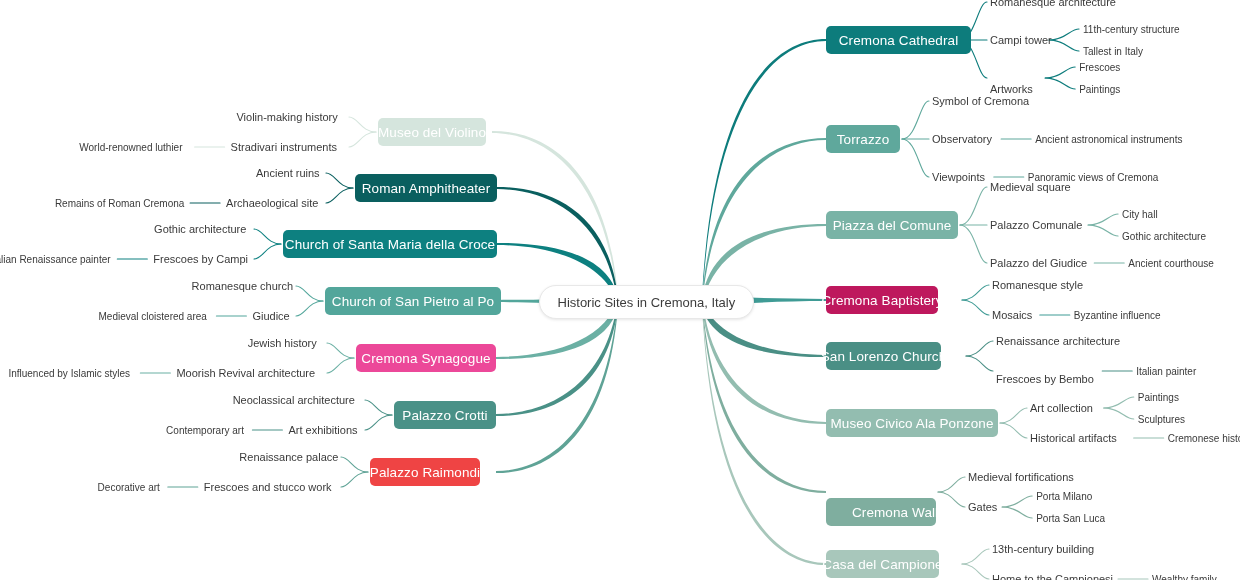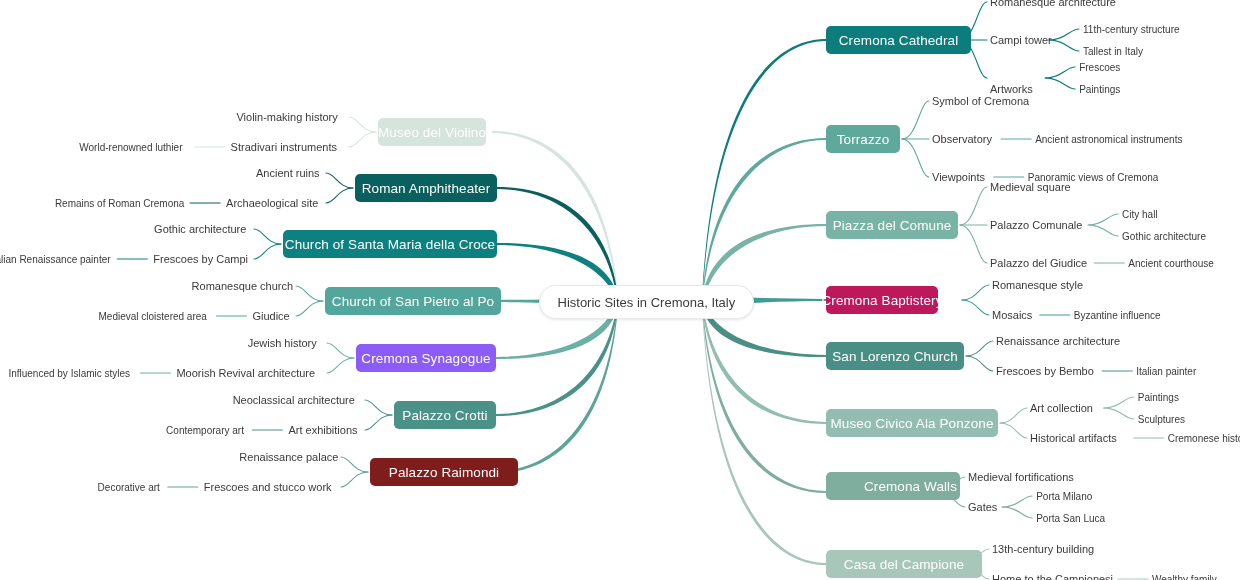--- a/index.html
+++ b/index.html
@@ -165,62 +165,62 @@
       <div class="leaf r" style="top: 133.5px; left: 1035.14px;">Ancient astronomical instruments</div>
       <div class="sub r" style="top: 171px; left: 932px;">Viewpoints</div>
       <div class="leaf r" style="top: 171.5px; left: 1027.77px;">Panoramic views of Cremona</div>
       <div class="node" style="left: 826px; top: 211px; width: 132px; background: rgb(121, 179, 166);">Piazza del Comune</div>
       <div class="sub r" style="top: 181px; left: 990px;">Medieval square</div>
       <div class="sub r" style="top: 219px; left: 990px;">Palazzo Comunale</div>
       <div class="leaf r" style="top: 208.5px; left: 1122.07px;">City hall</div>
       <div class="leaf r" style="top: 230.5px; left: 1122.07px;">Gothic architecture</div>
       <div class="sub r" style="top: 257px; left: 990px;">Palazzo del Giudice</div>
       <div class="leaf r" style="top: 257.5px; left: 1128.23px;">Ancient courthouse</div>
-      <div class="node" style="left: 826px; top: 342px; width: 138px; background: rgb(74, 143, 133);">San Lorenzo Church</div>
+      <div class="node" style="left: 826px; top: 342px; width: 115px; background: rgb(74, 143, 133);">San Lorenzo Church</div>
       <div class="sub r" style="top: 335px; left: 996px;">Renaissance architecture</div>
-      <div class="sub r" style="top: 365px; left: 996px;">Frescoes by Bembo</div>
+      <div class="sub r" style="top: 373px; left: 996px;">Frescoes by Bembo</div>
       <div class="leaf r" style="top: 365.5px; left: 1136.21px;">Italian painter</div>
       <div class="node" style="left: 826px; top: 409px; width: 172px; background: rgb(147, 189, 176);">Museo Civico Ala Ponzone</div>
       <div class="sub r" style="top: 402px; left: 1030px;">Art collection</div>
       <div class="leaf r" style="top: 391.5px; left: 1137.76px;">Paintings</div>
       <div class="leaf r" style="top: 413.5px; left: 1137.76px;">Sculptures</div>
       <div class="sub r" style="top: 432px; left: 1030px;">Historical artifacts</div>
       <div class="leaf r" style="top: 432.5px; left: 1167.68px;">Cremonese history</div>
-      <div class="node" style="left: 826px; top: 472px; width: 134px; background: rgb(127, 174, 159); padding-left: 48px;">Cremona Walls</div>
+      <div class="node" style="left: 826px; top: 498px; width: 110px; background: rgb(127, 174, 159); padding-left: 48px;">Cremona Walls</div>
       <div class="sub r" style="top: 471px; left: 968px;">Medieval fortifications</div>
       <div class="sub r" style="top: 501px; left: 968px;">Gates</div>
       <div class="leaf r" style="top: 490.5px; left: 1036.16px;">Porta Milano</div>
       <div class="leaf r" style="top: 512.5px; left: 1036.16px;">Porta San Luca</div>
-      <div class="node" style="left: 826px; top: 550px; width: 156px; background: rgb(168, 199, 187);">Casa del Campione</div>
+      <div class="node" style="left: 826px; top: 550px; width: 113px; background: rgb(168, 199, 187);">Casa del Campione</div>
       <div class="sub r" style="top: 543px; left: 992px;">13th-century building</div>
       <div class="sub r" style="top: 573px; left: 992px;">Home to the Campionesi</div>
       <div class="leaf r" style="top: 573.5px; left: 1152.01px;">Wealthy family</div>
       <div class="node" style="left: 378px; top: 118px; width: 108px; background: rgb(213, 229, 221); color: rgb(255, 255, 255);">Museo del Violino</div>
       <div class="sub l" style="top: 111px; left: 236.44px;">Violin-making history</div>
       <div class="sub l" style="top: 141px; left: 230.61px;">Stradivari instruments</div>
       <div class="leaf l" style="top: 141.5px; left: 79.31px;">World-renowned luthier</div>
       <div class="node" style="left: 355px; top: 174px; width: 142px; background: rgb(10, 95, 95);">Roman Amphitheater</div>
       <div class="sub l" style="top: 167px; left: 256.01px;">Ancient ruins</div>
       <div class="sub l" style="top: 197px; left: 226.09px;">Archaeological site</div>
       <div class="leaf l" style="top: 197.5px; left: 54.89px;">Remains of Roman Cremona</div>
       <div class="node" style="left: 283px; top: 230px; width: 214px; background: rgb(13, 128, 128);">Church of Santa Maria della Croce</div>
       <div class="sub l" style="top: 223px; left: 154.09px;">Gothic architecture</div>
       <div class="sub l" style="top: 253px; left: 153.32px;">Frescoes by Campi</div>
       <div class="leaf l" style="top: 253.5px; left: -10.08px;">Italian Renaissance painter</div>
       <div class="node" style="left: 325px; top: 287px; width: 176px; background: rgb(83, 166, 155);">Church of San Pietro al Po</div>
       <div class="sub l" style="top: 280px; left: 191.58px;">Romanesque church</div>
       <div class="sub l" style="top: 310px; left: 252.41px;">Giudice</div>
       <div class="leaf l" style="top: 310.5px; left: 98.51px;">Medieval cloistered area</div>
-      <div class="node" style="left: 356px; top: 344px; width: 140px; background: #8b5cf6;">Cremona Synagogue</div>
+      <div class="node" style="left: 356px; top: 344px; width: 140px; background: #ec4899;">Cremona Synagogue</div>
       <div class="sub l" style="top: 337px; left: 247.66px;">Jewish history</div>
       <div class="sub l" style="top: 367px; left: 176.38px;">Moorish Revival architecture</div>
       <div class="leaf l" style="top: 367.5px; left: 8.38px;">Influenced by Islamic styles</div>
       <div class="node" style="left: 394px; top: 401px; width: 102px; background: rgb(74, 145, 135);">Palazzo Crotti</div>
       <div class="sub l" style="top: 394px; left: 232.64px;">Neoclassical architecture</div>
       <div class="sub l" style="top: 424px; left: 288.41px;">Art exhibitions</div>
       <div class="leaf l" style="top: 424.5px; left: 166.11px;">Contemporary art</div>
-      <div class="node" style="left: 370px; top: 458px; width: 148px; background: #7f1d1d;">Palazzo Raimondi</div>
+      <div class="node" style="left: 370px; top: 458px; width: 110px; background: #ef4444;">Palazzo Raimondi</div>
       <div class="sub l" style="top: 451px; left: 239.33px;">Renaissance palace</div>
       <div class="sub l" style="top: 481px; left: 203.8px;">Frescoes and stucco work</div>
       <div class="leaf l" style="top: 481.5px; left: 97.6px;">Decorative art</div>
       <div class="root" style="left: 538.5px; top: 285px;">Historic Sites in Cremona, Italy</div>
     </div>
 </div>
 
 </body></html>

